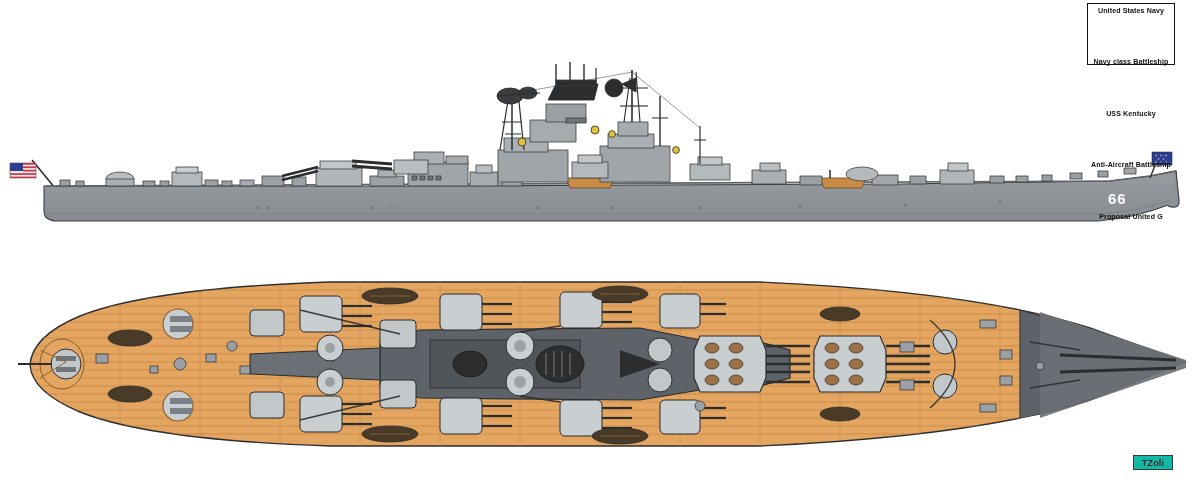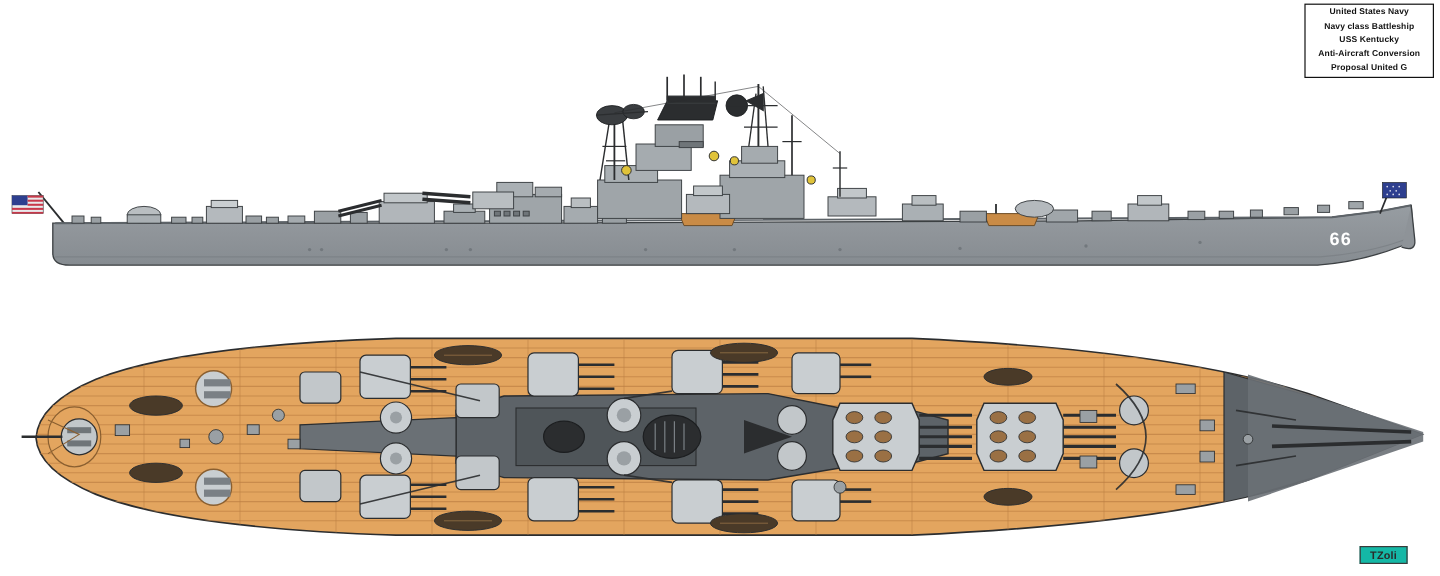--- a/index.html
+++ b/index.html
@@ -2,24 +2,25 @@
 <html><head>
 <meta charset="utf-8">
 <style>
   html,body{margin:0;padding:0;background:#ffffff;}
   body{width:1200px;height:480px;position:relative;overflow:hidden;
        font-family:"Liberation Sans",sans-serif;}
   .stage{position:absolute;left:0;top:0;width:1200px;height:480px;background:#fff;}
 
   
   .titleblock{
-    position:absolute;left:1087px;top:3px;width:108px;height:62px;
+    position:absolute;left:1087px;top:3px;width:88px;height:62px;
     border:1.6px solid #111;background:#fff;box-sizing:border-box;
-    display:flex;flex-direction:column;align-items:center;justify-content:center;
+    display:flex;flex-direction:column;align-items:center;
     padding:2px 3px;
+    gap:40px;
   }
   .titleblock div{
     font-size:7.1px;font-weight:bold;color:#111;line-height:11.4px;
     letter-spacing:.1px;white-space:nowrap;text-align:center;
   }
 
   
   .signature{
     position:absolute;left:1133px;top:455px;width:40px;height:15px;
     border:1.3px solid #3a3a3a;box-sizing:border-box;background:#14b8a6;
@@ -508,19 +509,19 @@
         <path d="M1030,92 L1080,100"></path>
           <path d="M1030,138 L1080,130"></path>
       </g>
     </svg>
   </div>
 
   <div class="titleblock">
     <div>United States Navy</div>
     <div>Navy class Battleship</div>
     <div>USS Kentucky</div>
-    <div>Anti-Aircraft Conversion</div>
+    <div>Anti-Aircraft Battleship</div>
     <div>Proposal United G</div>
   </div>
 
   <div class="signature">TZoli</div>
 
 </div>
 
 </body></html>

